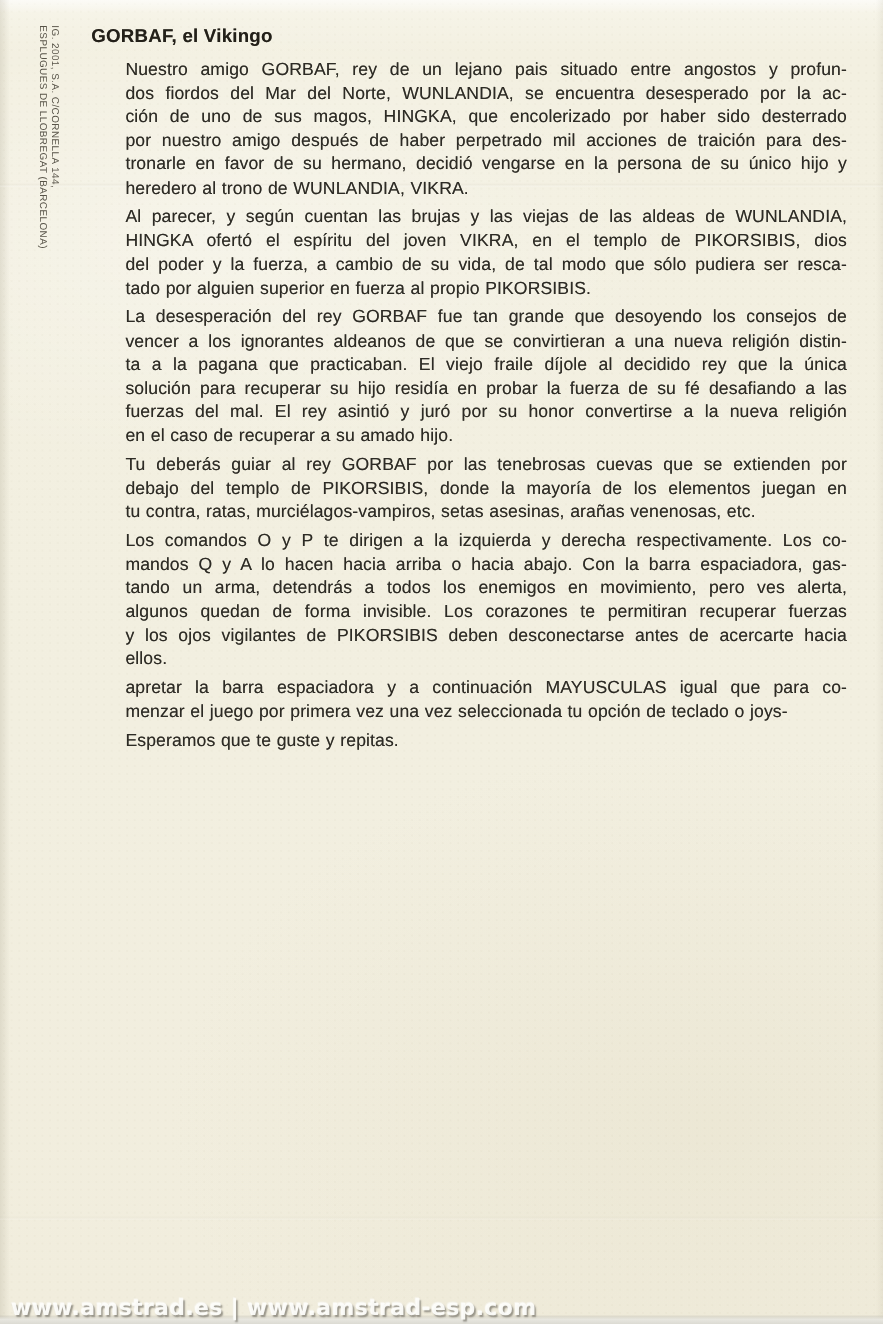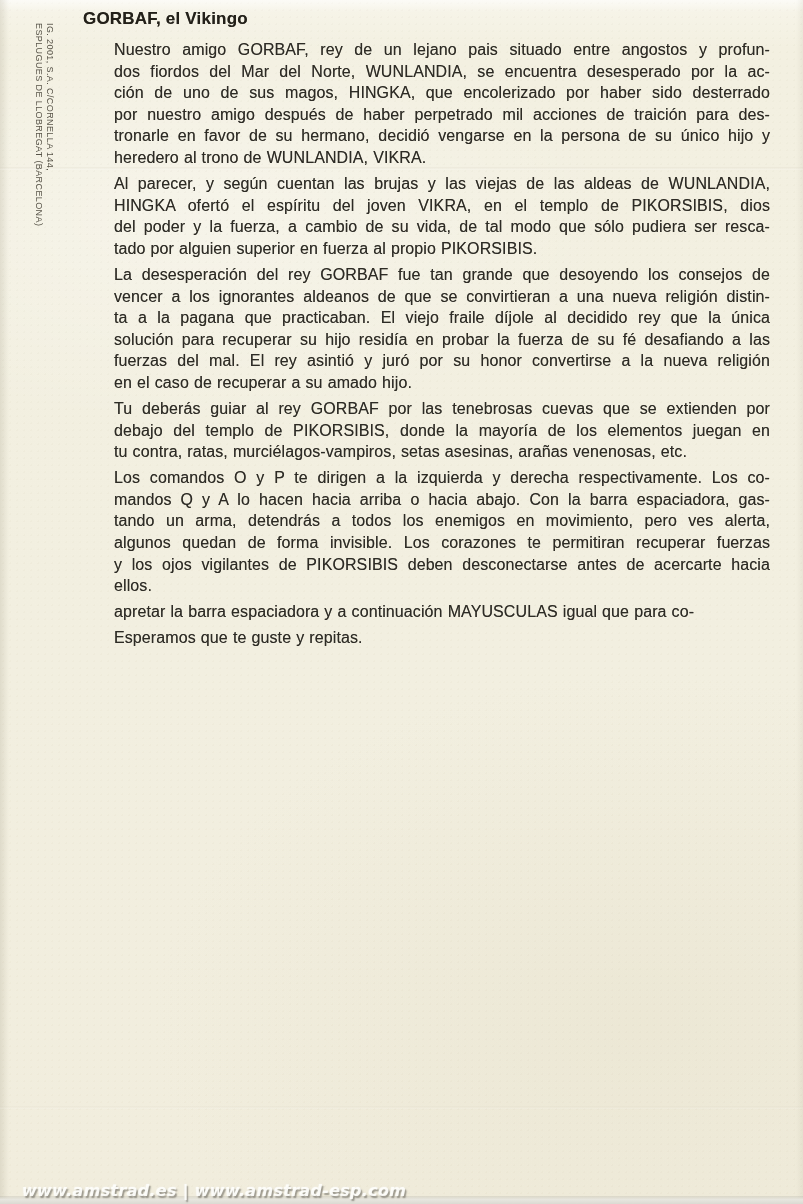--- a/index.html
+++ b/index.html
@@ -40,21 +40,21 @@
     font-size: 9px;
     line-height: 11px;
     letter-spacing: 0.4px;
     color: #575348;
     white-space: nowrap;
   }
 
   
   .content {
     position: absolute;
-    left: 83px; top: 8px;
+    left: 83px; top: 22px;
     width: 687px;
     color: #2d2b25;
     font-size: 16px;
     line-height: 21.6px;
     letter-spacing: 0.1px;
     text-shadow: 0 0 0.4px rgba(45,43,37,0.55);
   }
   .doc-title {
     margin: 0 0 9px 0;
     font-size: 17px;
@@ -69,31 +69,30 @@
     text-align: justify;
     text-align-last: justify;
     word-spacing: 0.5px;
     margin-left: 31px;
   }
   .para .line:last-child { text-align-last: left; }
 
   
   .watermark {
     position: absolute;
-    left: 22px; bottom: 4px;
+    left: 10px; bottom: 4px;
     font-family: "DejaVu Sans", sans-serif;
-    font-size: 16px;
+    font-size: 20px;
     font-weight: bold;
     letter-spacing: 0.3px;
     color: rgba(253,253,250,0.95);
     text-shadow:
       1.5px 2px 1.5px rgba(105,102,92,0.65),
       -0.5px -0.5px 1px rgba(255,255,255,0.5),
       0 0 2px rgba(255,255,255,0.35);
-    font-style: italic;
   }
 </style>
 </head>
 <body>
 
 <div class="page">
 
   <div class="edge-top"></div>
   <div class="edge-left"></div>
   <div class="edge-right"></div>
@@ -138,20 +137,21 @@
         <p class="para">
           <span class="line">Los comandos O y P te dirigen a la izquierda y derecha respectivamente. Los co-</span>
           <span class="line">mandos Q y A lo hacen hacia arriba o hacia abajo. Con la barra espaciadora, gas-</span>
           <span class="line">tando un arma, detendrás a todos los enemigos en movimiento, pero ves alerta,</span>
           <span class="line">algunos quedan de forma invisible. Los corazones te permitiran recuperar fuerzas</span>
           <span class="line">y los ojos vigilantes de PIKORSIBIS deben desconectarse antes de acercarte hacia</span>
           <span class="line">ellos.</span>
         </p>
         <p class="para">
           <span class="line">apretar la barra espaciadora y a continuación MAYUSCULAS igual que para co-</span>
+          <span class="line">menzar el juego por primera vez una vez seleccionada tu opción de teclado o joys-</span>
         </p>
         <p class="para">
           <span class="line">Esperamos que te guste y repitas.</span>
         </p>
       </div>
   </div>
 
   <div class="edge-bottom"></div>
 
   <div class="watermark">

